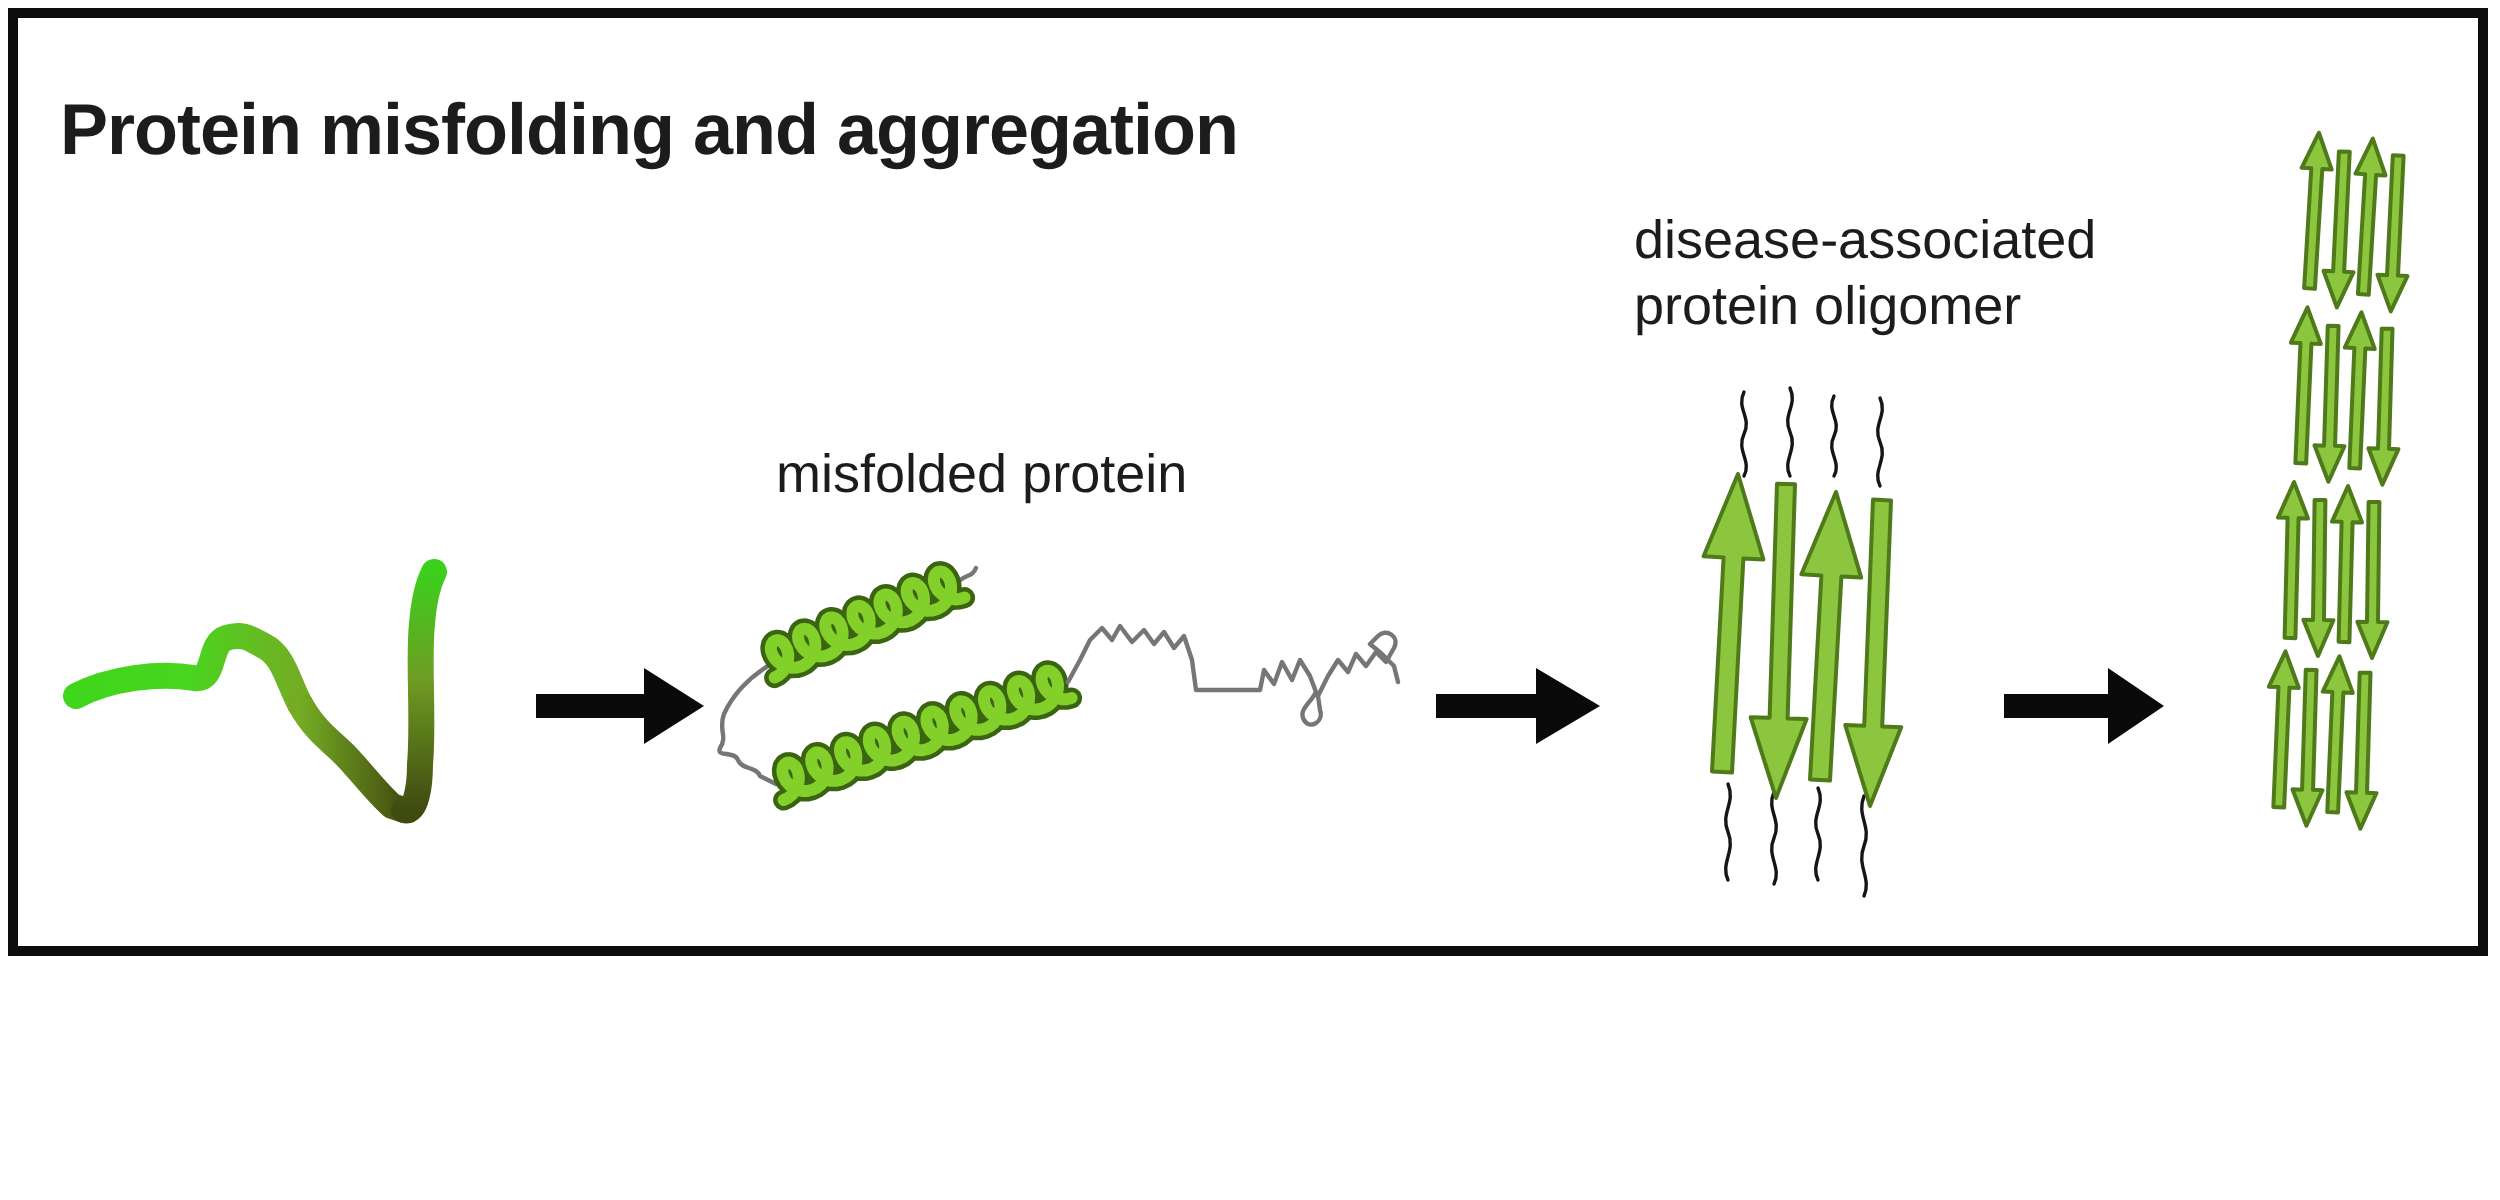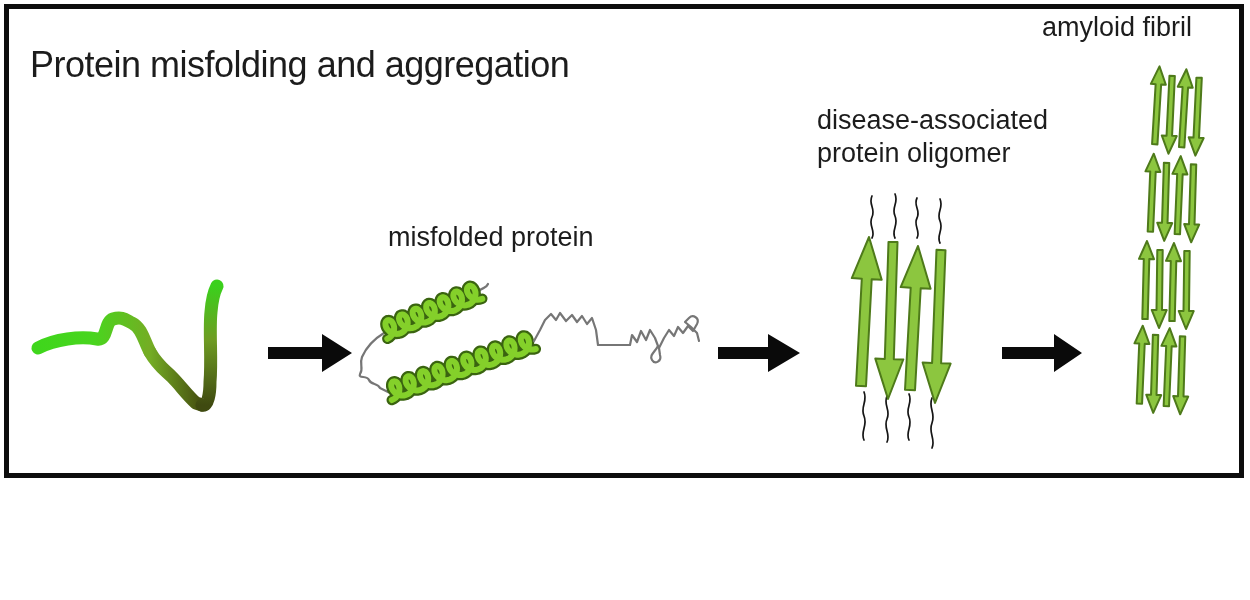--- a/index.html
+++ b/index.html
@@ -1,20 +1,20 @@
 <!DOCTYPE html>
 <html><head>
 <meta charset="utf-8">
 <style>
   html,body{margin:0;padding:0;background:#ffffff;}
   .canvas{position:relative;width:1250px;height:600px;background:#ffffff;overflow:hidden;
           font-family:"Liberation Sans", sans-serif;}
   .frame{position:absolute;left:4px;top:4px;width:1240px;height:474px;
          border:5px solid #0d0d0d;box-sizing:border-box;background:#ffffff;}
-  .title{position:absolute;left:30px;top:44px;margin:0;font-size:36px;font-weight:normal;
+  .title{position:absolute;left:30px;top:44px;margin:0;font-size:36px;font-weight:bold;
          color:#1c1c1c;letter-spacing:-0.5px;}
   .stage-label{position:absolute;font-size:27px;color:#1c1c1c;white-space:nowrap;}
   #lbl-normal{left:32px;top:222px;}
   #lbl-misfolded{left:388px;top:222px;}
   #lbl-oligomer{left:817px;top:104px;line-height:33px;}
   #lbl-fibril{left:1042px;top:12px;}
   svg#scene{position:absolute;left:0;top:0;}
 </style>
 </head>
 <body>
@@ -25,21 +25,20 @@
   <h1 class="title">Protein misfolding and aggregation</h1>
 
 
   <div class="stage-label" id="lbl-misfolded">misfolded protein</div>
 
   <div class="stage-label" id="lbl-oligomer">
     <div>disease-associated</div>
     <div>protein oligomer</div>
   </div>
 
-  <div class="stage-label" id="lbl-fibril">amyloid fibril</div>
 
   <svg id="scene" width="1250" height="600" viewBox="0 0 1250 600">
     <defs>
       <linearGradient id="rib1" gradientUnits="userSpaceOnUse" x1="38" y1="0" x2="150" y2="0">
         <stop offset="0" stop-color="#3fd61c"></stop>
           <stop offset="0.5" stop-color="#49d51e"></stop>
         <stop offset="1" stop-color="#74ad24"></stop>
       </linearGradient>
       <linearGradient id="rib2" gradientUnits="userSpaceOnUse" x1="150" y1="0" x2="202" y2="0">
         <stop offset="0" stop-color="#74ad24"></stop>

